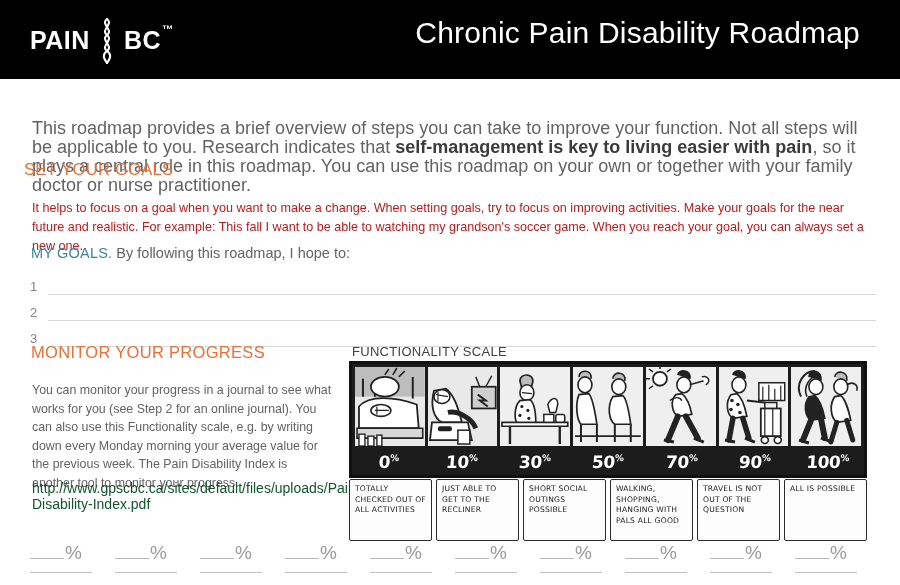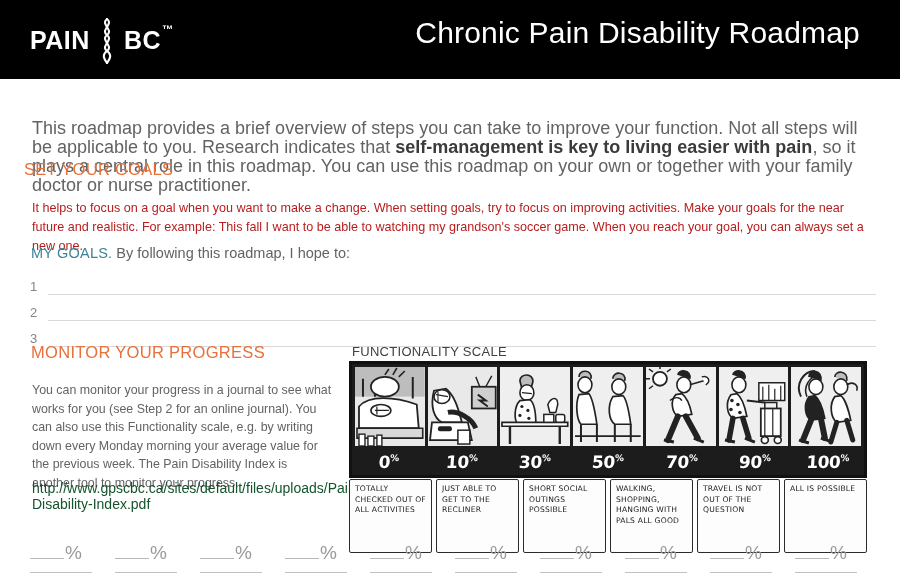--- a/index.html
+++ b/index.html
@@ -213,21 +213,21 @@
     letter-spacing: -0.5px;
     transform: skewX(-4deg);
   }
   .fs-pct sup { font-size: 9px; }
 
   .fs-captions {
     position: absolute;
     left: 349px;
     top: 400px;
     width: 518px;
-    height: 74px;
+    height: 62px;
     display: flex;
     gap: 4px;
   }
   .fs-caption {
     flex: 1;
     border: 1.5px solid #2b2b2b;
     border-radius: 2px;
     font-family: "DejaVu Sans", sans-serif;
     font-size: 7.6px;
     line-height: 10.5px;

